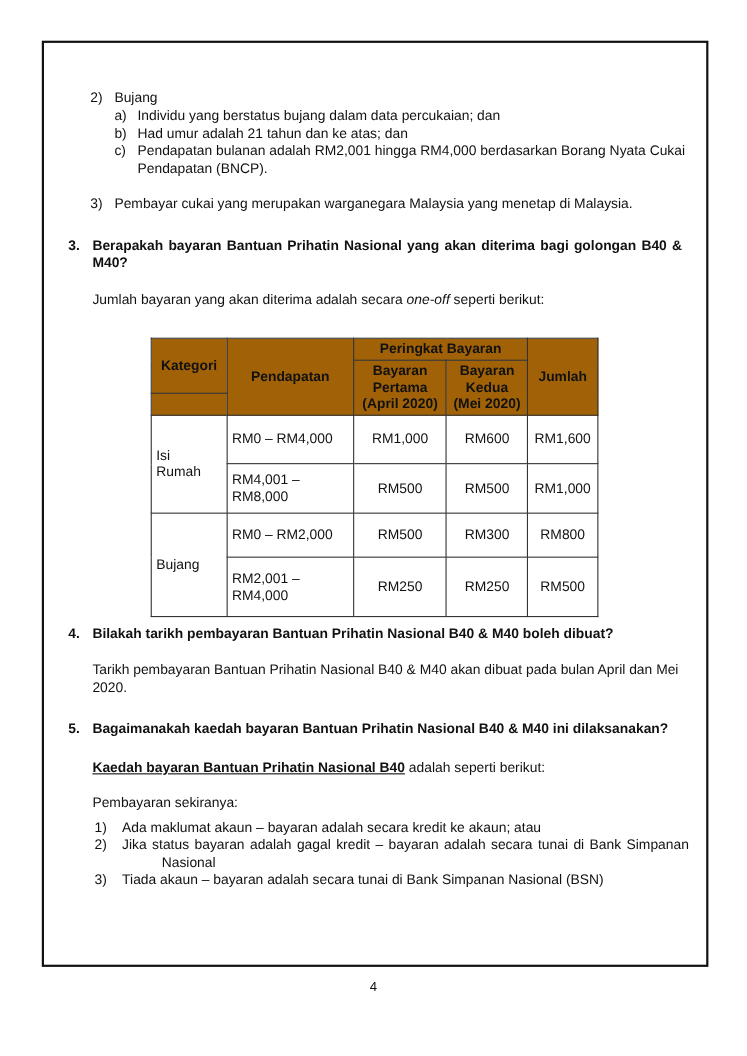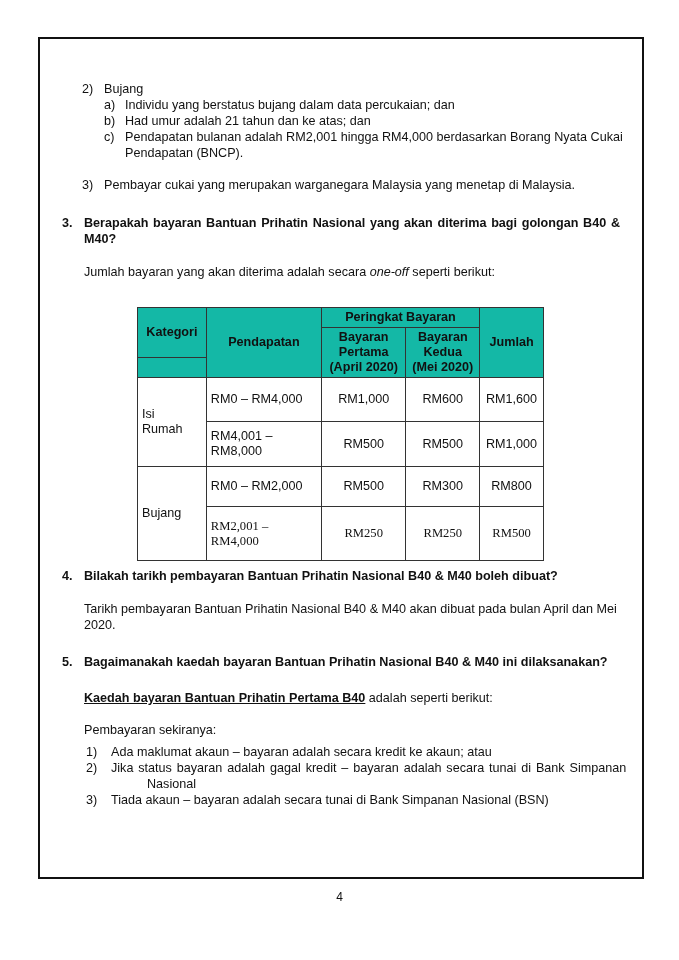--- a/index.html
+++ b/index.html
@@ -8,21 +8,21 @@
   .frame { position: absolute; left: 38px; top: 37px; width: 606px; height: 842px;
            border: 2.5px solid #111; box-sizing: border-box; }
   .abs { position: absolute; white-space: nowrap; line-height: 15px; }
   .bold { font-weight: bold; }
   .u { text-decoration: underline; }
   .page-number { position: absolute; left: 0; width: 679px; top: 890px; text-align: center; font-size: 12px; }
 
   table.pay { position: absolute; left: 137px; top: 307px; width: 407px; border-collapse: collapse;
               font-size: 12.6px; }
   table.pay td, table.pay th { border: 1.3px solid #333; padding: 0 4px; }
-  table.pay th { background: #14b8a6; font-weight: bold; text-align: center; line-height: 15px; }
+  table.pay th { background: #a16207; font-weight: bold; text-align: center; line-height: 15px; }
   table.pay td { text-align: center; line-height: 15px; }
   table.pay td.left, table.pay th.left { text-align: left; border-radius: 18px; }
 </style>
 </head>
 <body>
 
 <div class="frame"></div>
 
 <div>
   <span class="abs" style="left:82px;top:82px;">2)</span>
@@ -95,21 +95,21 @@
 
   <tr style="height:40px;">
     <td rowspan="2" class="left">
       <div>Bujang</div>
     </td>
     <td class="left">RM0 – RM2,000</td>
     <td>RM500</td>
     <td>RM300</td>
     <td>RM800</td>
   </tr>
-  <tr style="height:54px;font-family:Liberation Serif, serif;">
+  <tr style="height:54px;">
     <td class="left">
       <div>RM2,001 –</div>
       <div>RM4,000</div>
     </td>
     <td>RM250</td>
     <td>RM250</td>
     <td>RM500</td>
   </tr>
 </tbody>
   </table>
@@ -117,21 +117,21 @@
 <div>
   <span class="abs bold" style="left:62px;top:569px;">4.</span>
   <span class="abs bold" style="left:84px;top:569px;">Bilakah tarikh pembayaran Bantuan Prihatin Nasional B40 &amp; M40 boleh dibuat?</span>
   <span class="abs" style="left:84px;top:602px;">Tarikh pembayaran Bantuan Prihatin Nasional B40 &amp; M40 akan dibuat pada bulan April dan Mei</span>
   <span class="abs" style="left:84px;top:618px;">2020.</span>
 </div>
 
 <div>
   <span class="abs bold" style="left:62px;top:655px;">5.</span>
   <span class="abs bold" style="left:84px;top:655px;">Bagaimanakah kaedah bayaran Bantuan Prihatin Nasional B40 &amp; M40 ini dilaksanakan?</span>
-  <span class="abs" style="left:84px;top:691px;"><span class="bold u">Kaedah bayaran Bantuan Prihatin Pertama B40</span><span> adalah seperti berikut:</span></span>
+  <span class="abs" style="left:84px;top:691px;"><span class="bold u">Kaedah bayaran Bantuan Prihatin Nasional B40</span><span> adalah seperti berikut:</span></span>
   <span class="abs" style="left:84px;top:723px;">Pembayaran sekiranya:</span>
 
   <span class="abs" style="left:86px;top:745px;">1)</span>
   <span class="abs" style="left:111px;top:745px;">Ada maklumat akaun – bayaran adalah secara kredit ke akaun; atau</span>
 
   <span class="abs" style="left:86px;top:761px;">2)</span>
   <span class="abs" style="left:111px;top:761px;word-spacing:1.4px;">Jika status bayaran adalah gagal kredit – bayaran adalah secara tunai di Bank Simpanan</span>
   <span class="abs" style="left:111px;top:777px;margin-left:36px;">Nasional</span>
 
   <span class="abs" style="left:86px;top:793px;">3)</span>

